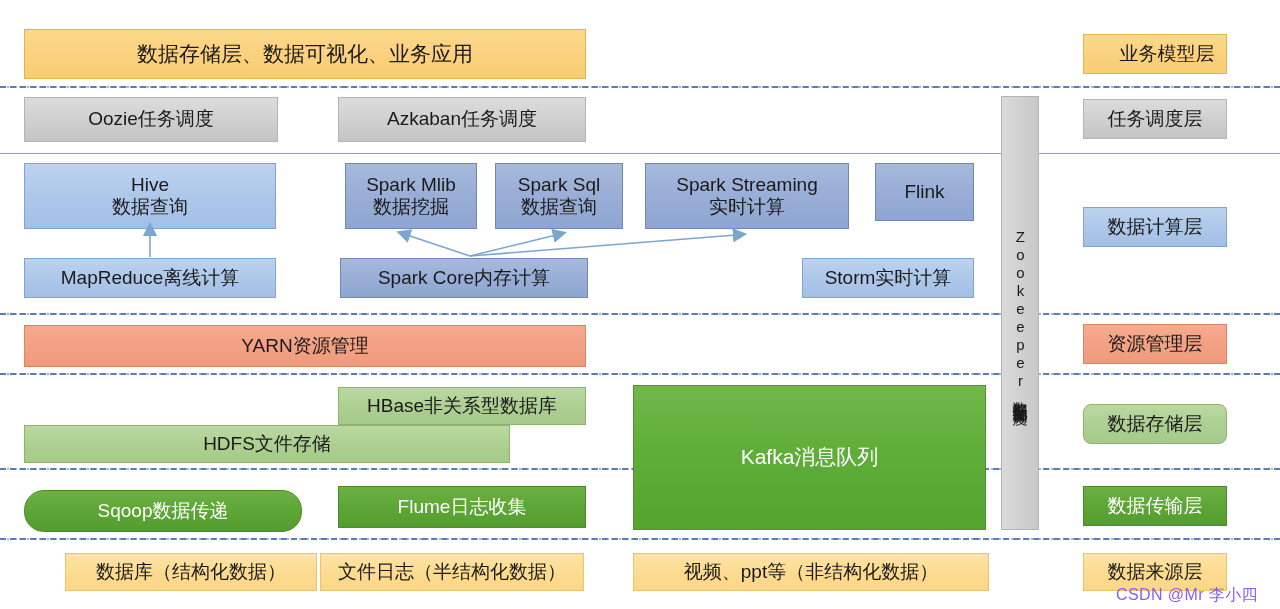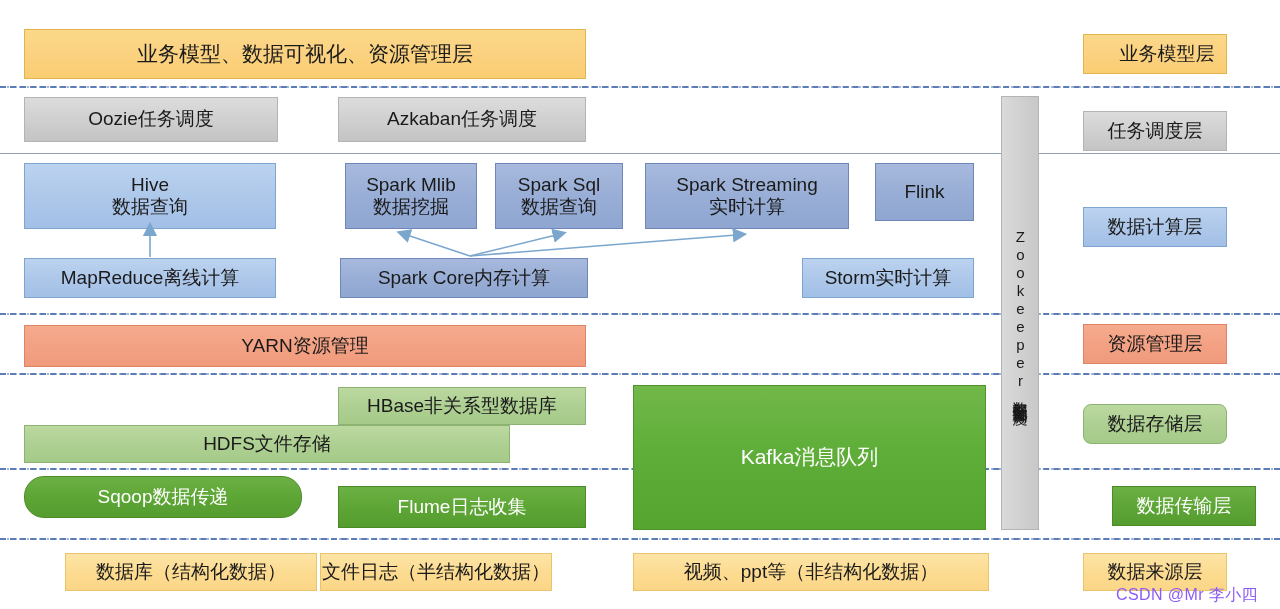--- a/index.html
+++ b/index.html
@@ -144,21 +144,21 @@
 
 <div id="canvas">
 
   <div class="divider-dash" style="top:86px;"></div>
   <div class="divider-solid" style="top:153px;"></div>
   <div class="divider-dash" style="top:313px;"></div>
   <div class="divider-dash" style="top:373px;"></div>
   <div class="divider-dash" style="top:468px;"></div>
   <div class="divider-dash" style="top:538px;"></div>
 
-  <div class="box c-yellow" style="left:24px; top:29px; width:562px; height:50px; font-size:21px;">业务模型、数据可视化、资源管理层</div>
+  <div class="box c-yellow" style="left:24px; top:29px; width:562px; height:50px; font-size:21px;">数据存储层、数据可视化、业务应用</div>
 
   <div class="box c-gray" style="left:24px; top:97px; width:254px; height:45px;">Oozie任务调度</div>
   <div class="box c-gray" style="left:338px; top:97px; width:248px; height:45px;">Azkaban任务调度</div>
 
   <div class="box c-blue-light" style="left:24px; top:163px; width:252px; height:66px;">Hive
 数据查询</div>
   <div class="box c-blue-mid" style="left:345px; top:163px; width:132px; height:66px;">Spark Mlib
 数据挖掘</div>
   <div class="box c-blue-mid" style="left:495px; top:163px; width:128px; height:66px;">Spark Sql
 数据查询</div>
@@ -169,35 +169,35 @@
   <div class="box c-blue-light" style="left:24px; top:258px; width:252px; height:40px;">MapReduce离线计算</div>
   <div class="box c-blue-mid" style="left:340px; top:258px; width:248px; height:40px;">Spark Core内存计算</div>
   <div class="box c-blue-light" style="left:802px; top:258px; width:172px; height:40px;">Storm实时计算</div>
 
   <div class="box c-orange" style="left:24px; top:325px; width:562px; height:42px;">YARN资源管理</div>
 
   <div class="box c-green-light" style="left:338px; top:387px; width:248px; height:38px;">HBase非关系型数据库</div>
   <div class="box c-green-light" style="left:24px; top:425px; width:486px; height:38px;">HDFS文件存储</div>
   <div class="box c-green-kafka" style="left:633px; top:385px; width:353px; height:145px; font-size:21px;">Kafka消息队列</div>
 
-  <div class="box c-green-dark" style="left:24px; top:476px; width:278px; height:42px;border-radius:20px;">Sqoop数据传递</div>
+  <div class="box c-green-dark" style="left:24px; top:490px; width:278px; height:42px;border-radius:20px;">Sqoop数据传递</div>
   <div class="box c-green-dark" style="left:338px; top:486px; width:248px; height:42px;">Flume日志收集</div>
 
   <div class="box c-yellow-light" style="left:24px; top:553px; width:252px; height:38px;margin-left:41px;">数据库（结构化数据）</div>
-  <div class="box c-yellow-light" style="left:320px; top:553px; width:232px; height:38px;">文件日志（半结构化数据）</div>
+  <div class="box c-yellow-light" style="left:320px; top:553px; width:264px; height:38px;">文件日志（半结构化数据）</div>
   <div class="box c-yellow-light" style="left:633px; top:553px; width:356px; height:38px;">视频、ppt等（非结构化数据）</div>
 
   <div class="vbar" style="left:1001px; top:96px; width:38px; height:434px;">Zookeeper数据平台配置和调度</div>
 
   <div class="box c-yellow" style="left:1083px; top:34px; width:144px; height:40px;padding-left:24px;">业务模型层</div>
-  <div class="box c-gray" style="left:1083px; top:111px; width:144px; height:40px;">任务调度层</div>
+  <div class="box c-gray" style="left:1083px; top:99px; width:144px; height:40px;">任务调度层</div>
   <div class="box c-blue-light" style="left:1083px; top:207px; width:144px; height:40px;">数据计算层</div>
   <div class="box c-orange" style="left:1083px; top:324px; width:144px; height:40px;">资源管理层</div>
   <div class="box c-green-light" style="left:1083px; top:404px; width:144px; height:40px;border-radius:8px;">数据存储层</div>
-  <div class="box c-green-dark" style="left:1083px; top:486px; width:144px; height:40px;margin-left:29px;">数据传输层</div>
+  <div class="box c-green-dark" style="left:1083px; top:486px; width:144px; height:40px;">数据传输层</div>
   <div class="box c-yellow-light" style="left:1083px; top:553px; width:144px; height:38px;">数据来源层</div>
 
   <svg id="arrows" viewBox="0 0 1280 609">
     <defs>
       <marker id="ah" markerWidth="9" markerHeight="9" refX="2" refY="4.5" orient="auto" markerUnits="strokeWidth">
         <path d="M0,0 L9,4.5 L0,9 z" fill="#7ba7cf"></path>
       </marker>
     </defs>
 
     <line x1="150" y1="257" x2="150" y2="233" stroke="#7ba7cf" stroke-width="1.6" marker-end="url(#ah)"></line>

